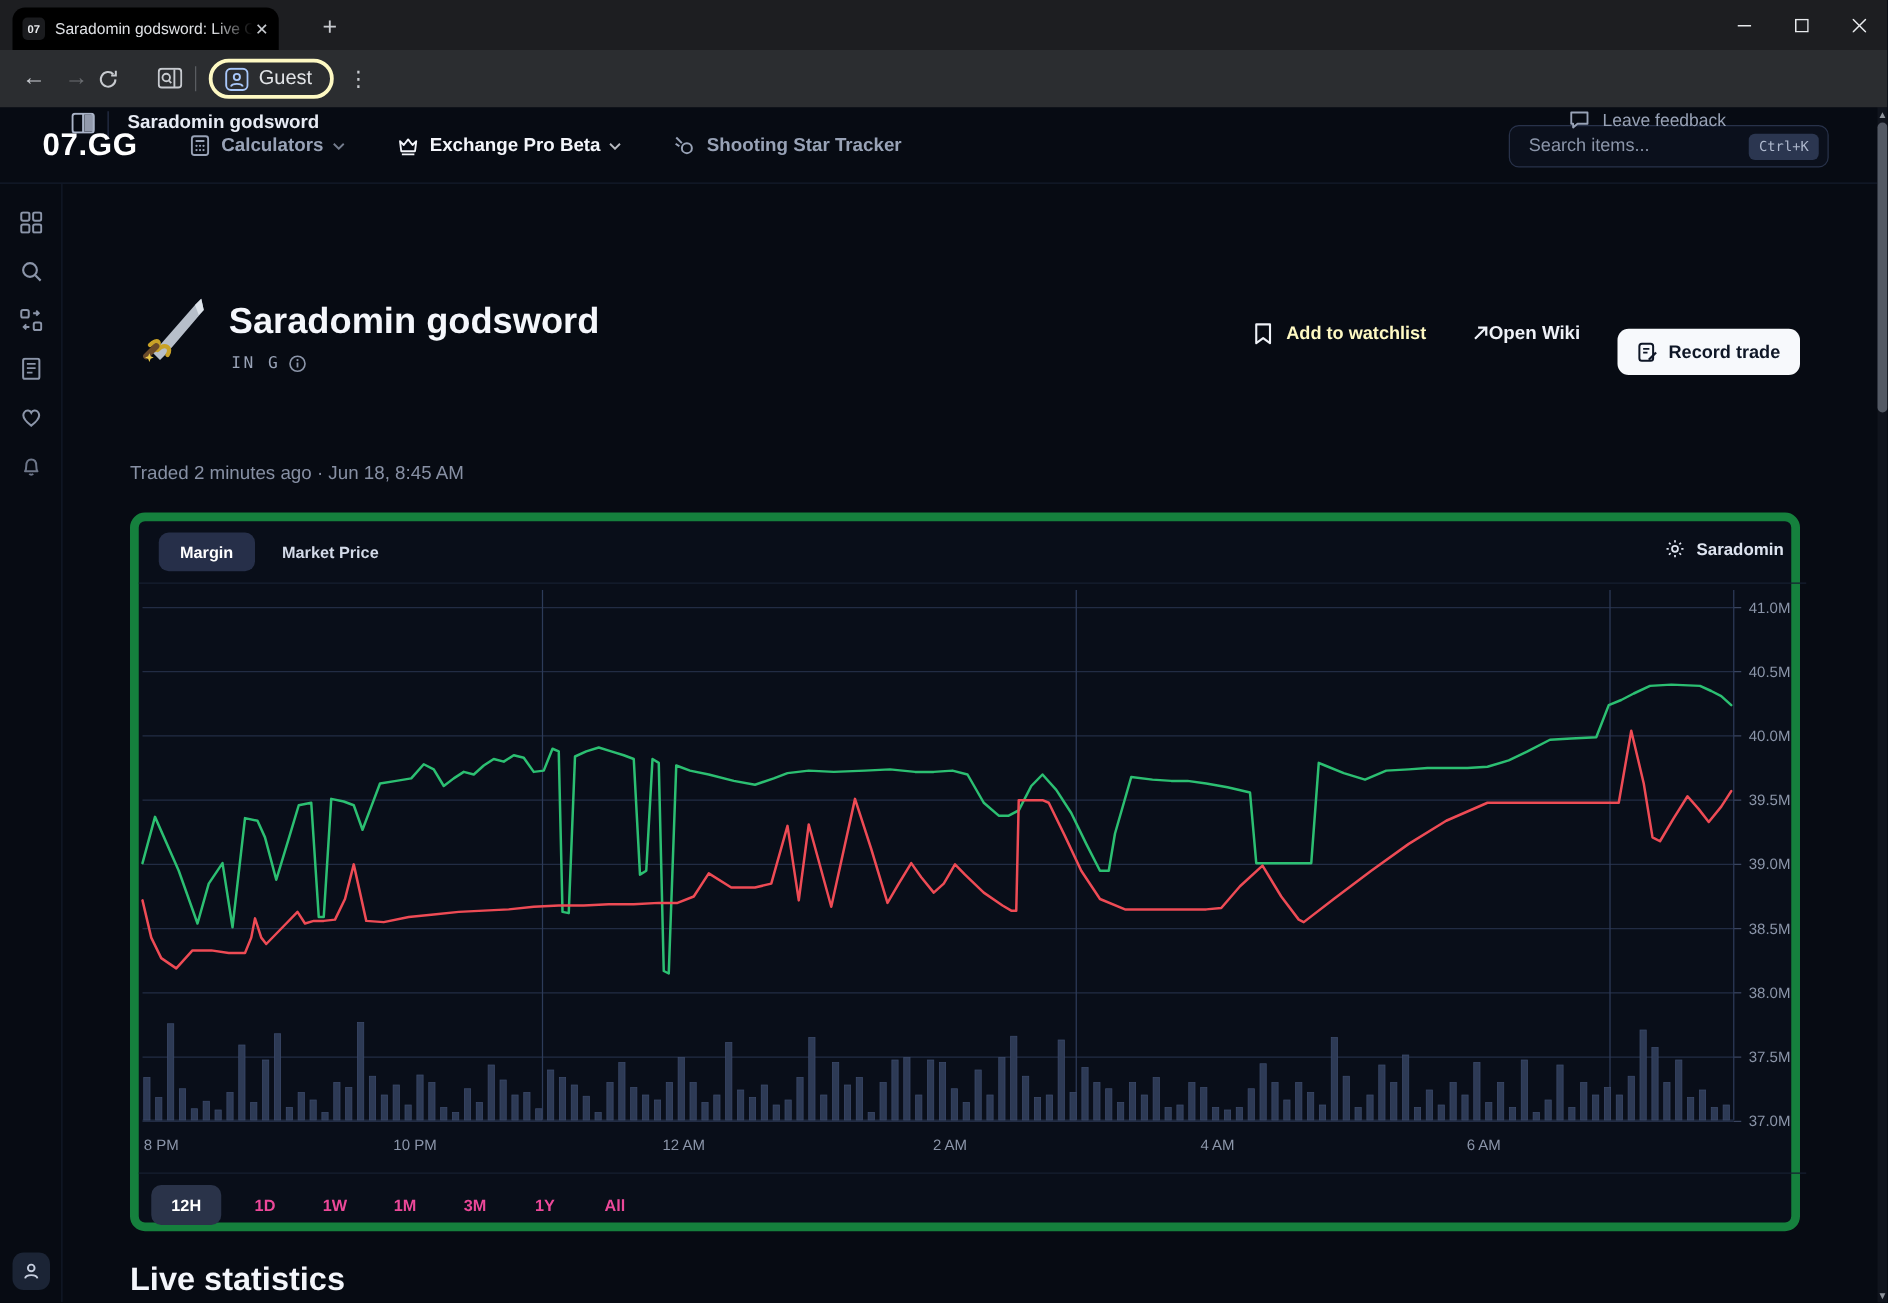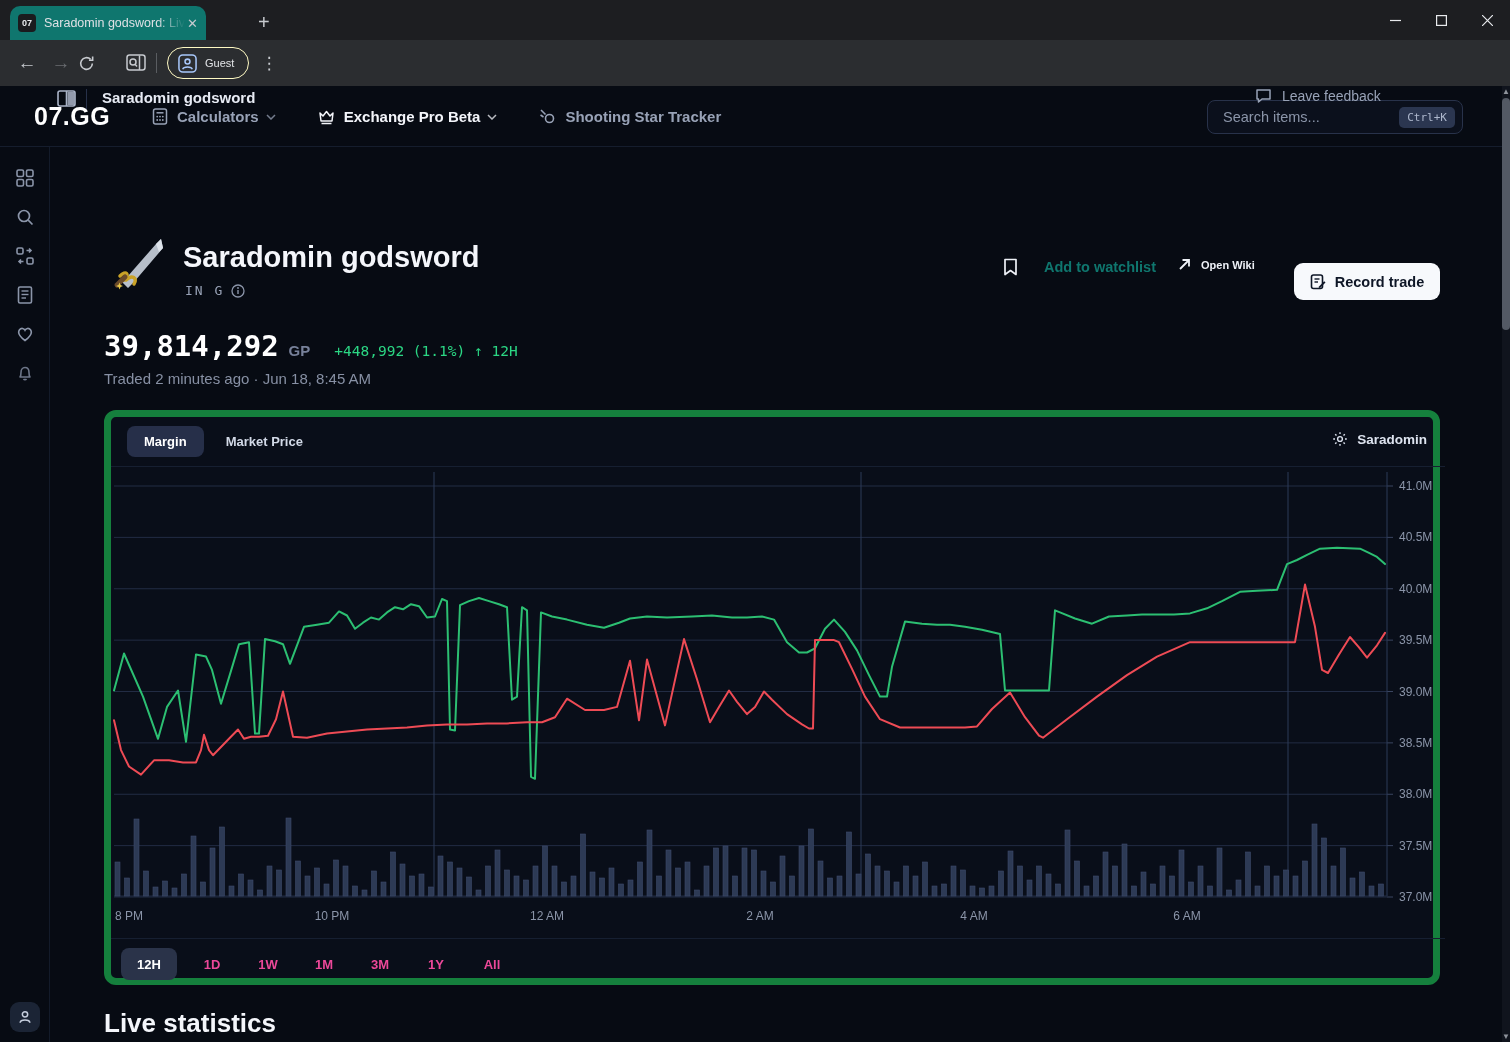--- a/index.html
+++ b/index.html
@@ -3,40 +3,40 @@
 <meta charset="utf-8">
 <style>
   * { margin:0; padding:0; box-sizing:border-box; }
   html,body { width:1510px; height:1042px; overflow:hidden; background:#070b13;
               font-family:"Liberation Sans", sans-serif; }
   .abs { position:absolute; }
   #stage { position:relative; width:1510px; height:1042px; }
 
   
   #titlebar { left:0; top:0; width:1510px; height:40px; background:#1d1e21; }
-  #tab { left:10px; top:6px; width:196px; height:34px; background:#0f766e;
+  #tab { left:10px; top:6px; width:213px; height:34px; background:#000000;
          border-radius:10px 10px 0 0; display:flex; align-items:center; padding:0 8px; }
   #tab-favicon { width:18px; height:18px; border-radius:4px; background:#1a1b1e; color:#e8eaed;
                  font-size:9px; font-weight:bold; display:flex; align-items:center; justify-content:center; flex:0 0 18px;}
   #tab-title { color:#dfe1e5; font-size:12.5px; margin-left:8px; white-space:nowrap; overflow:hidden; width:160px;
                -webkit-mask-image:linear-gradient(90deg,#000 80%,transparent); mask-image:linear-gradient(90deg,#000 80%,transparent);}
   .tab-close { color:#c7cacf; font-size:13px; margin-left:2px; cursor:default; }
   #newtab { left:258px; top:12px; color:#c7cacf; font-size:20px; line-height:20px; }
   .winbtn { top:0; width:46px; height:40px; display:flex; align-items:center; justify-content:center; color:#e8eaed; }
   #btn-min{ left:1372px; } #btn-max{ left:1418px; } #btn-close{ left:1464px; }
   #toolbar { left:0; top:40px; width:1510px; height:46px; background:#2b2d30; display:flex; align-items:center; }
   .navicon { color:#c7cacf; font-size:19px; width:34px; text-align:center; }
   .navicon.disabled { color:#6b6e72; }
   #urlbar { margin-left:4px; width:1196px; height:34px; background:#1d1e21; border-radius:17px;
             display:flex; align-items:center; padding:0 16px; }
   #url-text { color:#e3e5e8; font-size:14.5px; margin-left:12px; white-space:nowrap; }
   #toolbar-right { display:flex; align-items:center; margin-left:14px; gap:10px; }
   .tb-sep { width:1px; height:20px; background:#5a5d61; }
-  #guest-btn { height:32px; border:1px solid #fef9c3; border-radius:16px; display:flex; align-items:center;
-               padding:0 14px 0 10px; gap:8px; color:#e3e5e8; font-size:11px; }
+  #guest-btn { height:32px; border:3px solid #fef9c3; border-radius:16px; display:flex; align-items:center;
+               padding:0 14px 0 10px; gap:8px; color:#e3e5e8; font-size:16px; }
   #kebab { color:#c7cacf; font-size:17px; letter-spacing:0; width:20px; text-align:center; }
 
   
   #site { left:0; top:86px; width:1502px; height:956px; background:#070b13; overflow:hidden; }
   #site-header { left:0; top:0; width:1502px; height:61px; border-bottom:1px solid #151d2d; }
   #logo { left:34px; top:16px; color:#ffffff; font-size:25px; font-weight:800; letter-spacing:.5px; }
   #main-nav { left:152px; top:0; height:61px; display:flex; align-items:center; gap:42px; }
   .nav-item { display:flex; align-items:center; gap:9px; font-size:15px; font-weight:600; color:#98a2b6; }
   .nav-item.active { color:#f3f5fa; }
   .chev { margin-left:-2px; opacity:.75; }
@@ -54,22 +54,22 @@
   #split-icon { left:57px; top:4px; color:#aab4c8; }
   #crumb-sep { left:86px; top:3px; width:1px; height:20px; background:#273149; }
   #crumb-item { left:102px; top:3px; color:#e7ebf4; font-size:15px; font-weight:600; }
   #feedback { left:1255px; top:2px; display:flex; align-items:center; gap:10px; color:#98a2b6; font-size:14px; }
 
   
   #item-icon { left:108px; top:150px; width:58px; height:58px; }
   #item-name { left:183px; top:155px; color:#f4f6fb; font-size:29px; font-weight:700; }
   #item-sub { left:185px; top:197px; display:flex; align-items:center; gap:7px; color:#98a2b6;
               font-family:"DejaVu Sans Mono",monospace; font-size:13px; letter-spacing:2px; }
-  #act-watch { left:1003px; top:172px; display:flex; align-items:center; gap:26px; color:#0f766e; font-size:14.5px; font-weight:600; }
-  #act-wiki  { left:1178px; top:172px; display:flex; align-items:center; gap:10px; color:#eef1f7; font-size:11px; font-weight:600; }
+  #act-watch { left:1003px; top:172px; display:flex; align-items:center; gap:11px; color:#fef9c3; font-size:14.5px; font-weight:600; }
+  #act-wiki  { left:1178px; top:172px; display:flex; align-items:center; color:#eef1f7; font-size:15px; font-weight:600; }
   #act-record{ left:1294px; top:177px; width:146px; height:37px; background:#f7f9fc; border-radius:9px;
                display:flex; align-items:center; justify-content:center; gap:9px; color:#0e1626; font-size:14.5px; font-weight:600; }
 
   
   #price-row { left:104px; top:243px; display:flex; align-items:baseline; gap:10px; }
   #price-val { color:#ffffff; font-family:"DejaVu Sans Mono",monospace; font-size:29px; font-weight:bold; }
   #price-cur { color:#77819a; font-size:15px; font-weight:600; }
   #price-chg { margin-left:14px; color:#2bd784; font-family:"DejaVu Sans Mono",monospace; font-size:14.5px; }
   #price-traded { left:104px; top:284px; color:#8790a4; font-size:15px; }
 
@@ -285,25 +285,20 @@
     <div id="act-record" class="abs">
       <svg width="16" height="17" viewBox="0 0 16 17">
         <rect x="1.5" y="2" width="11" height="13.5" rx="2" fill="none" stroke="#0e1626" stroke-width="1.6"></rect>
         <line x1="4.5" y1="6" x2="9.5" y2="6" stroke="#0e1626" stroke-width="1.4"></line>
         <line x1="4.5" y1="9" x2="8" y2="9" stroke="#0e1626" stroke-width="1.4"></line>
         <path d="M9 13.5 L14.2 8.3 L15.5 9.6 L10.3 14.8 L8.7 15.1 Z" fill="#0e1626"></path>
       </svg>
       <span>Record trade</span>
     </div>
 
-    <div id="price-row" class="abs">
-      <span id="price-val">39,814,292</span>
-      <span id="price-cur">GP</span>
-      <span id="price-chg">+448,992 (1.1%) ↑ 12H</span>
-    </div>
     <div id="price-traded" class="abs">Traded 2 minutes ago · Jun 18, 8:45 AM</div>
 
     <div id="chart-card" class="abs">
       <div id="chart-head" class="abs">
         <div id="tab-margin">Margin</div>
         <div id="tab-market">Market Price</div>
         <div id="settings-btn">
           <svg width="16" height="16" viewBox="0 0 16 16">
             <circle cx="8" cy="8" r="2.4" fill="none" stroke="#dde3ef" stroke-width="1.4"></circle>
             <path d="M8 1.2 V3 M8 13 V14.8 M1.2 8 H3 M13 8 H14.8 M3.2 3.2 L4.5 4.5 M11.5 11.5 L12.8 12.8 M12.8 3.2 L11.5 4.5 M4.5 11.5 L3.2 12.8" stroke="#dde3ef" stroke-width="1.4"></path>

